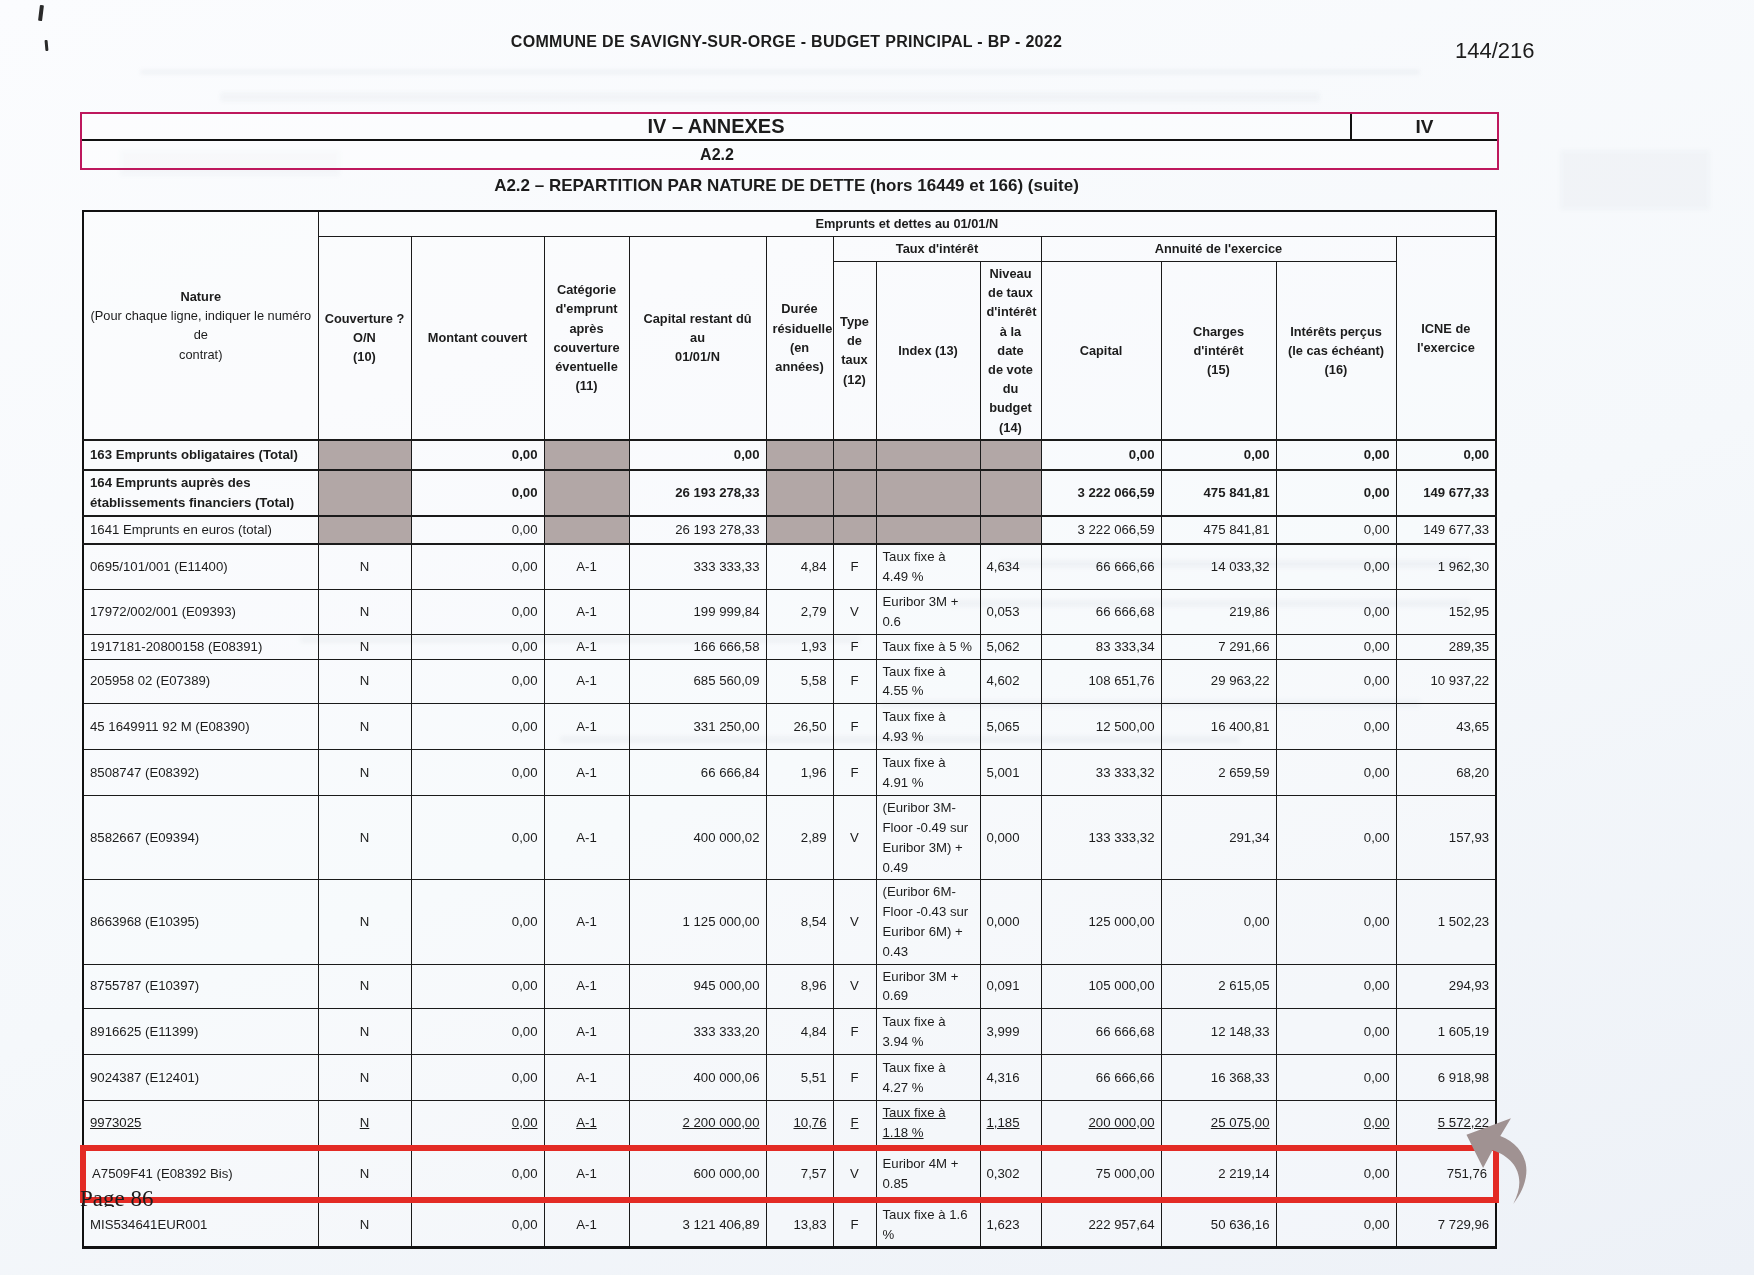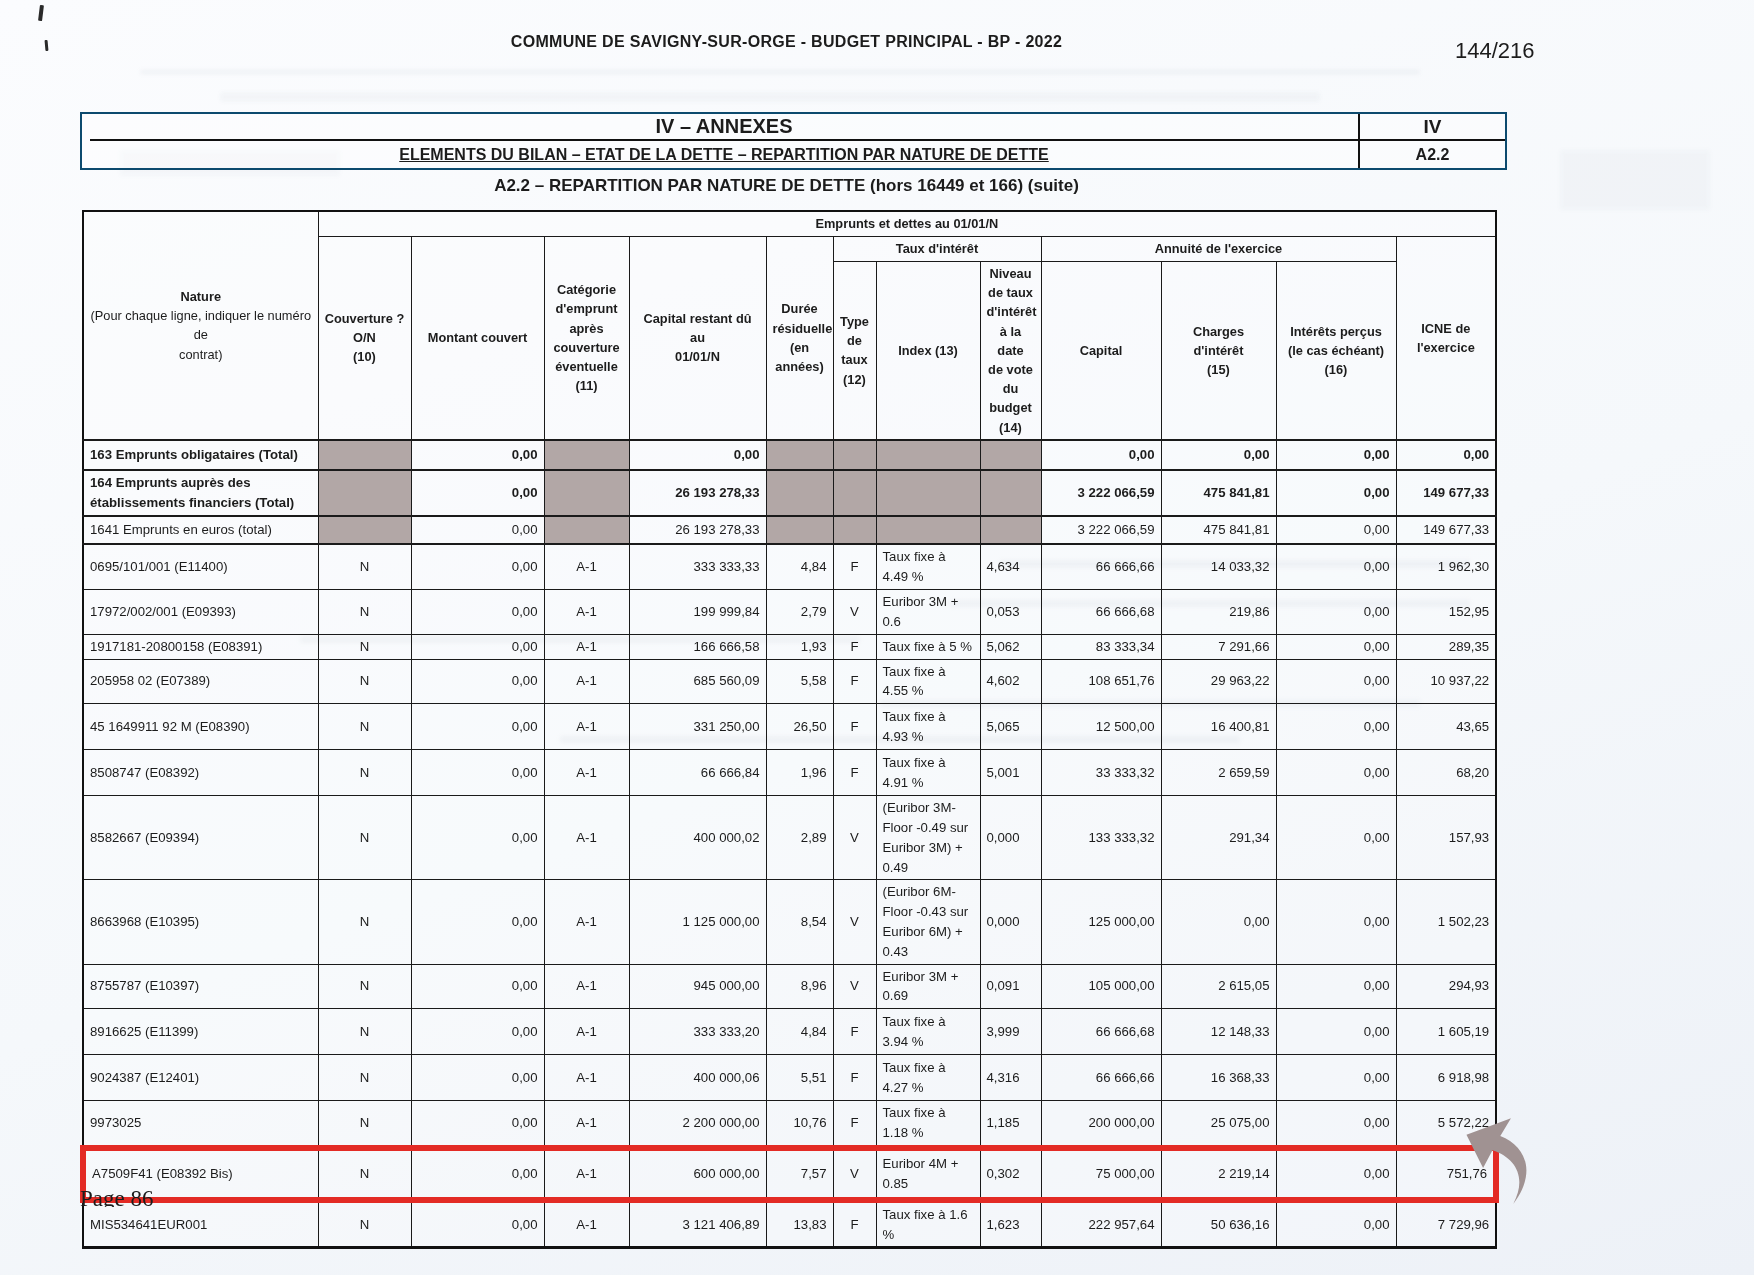--- a/index.html
+++ b/index.html
@@ -9,21 +9,21 @@
     background:linear-gradient(160deg,#fbfcfe 0%,#f5f8fb 55%,#edf1f7 100%);
   }
   .abs{position:absolute;}
   
   .ghost{position:absolute;background:rgba(104,112,134,.08);filter:blur(2px);border-radius:2px;pointer-events:none;}
   .tick{position:absolute;background:#2a2a2a;border-radius:1px;}
   
   .doc-header{top:33px;left:80px;width:1413px;text-align:center;font-weight:bold;font-size:16px;letter-spacing:.3px;}
   .page-num{top:38px;left:1442px;font-size:22px;margin-left:13px;}
   
-  .banner{top:112px;left:80px;width:1415px;border:2px solid #0c4a6e;display:grid;grid-template-columns:1270px 1fr;grid-template-rows:27px 27px;background:rgba(255,255,255,.35);padding-left:8px;}
+  .banner{top:112px;left:80px;width:1415px;border:2px solid #be185d;display:grid;grid-template-columns:1270px 1fr;grid-template-rows:27px 27px;background:rgba(255,255,255,.35);}
   .banner .cell{display:flex;align-items:center;justify-content:center;}
   .banner .bl1{font-weight:bold;font-size:20px;border-right:2px solid #111;border-bottom:2px solid #111;}
   .banner .br1{font-weight:bold;font-size:19px;border-bottom:2px solid #111;}
   .banner .bl2{font-weight:bold;font-size:16px;border-right:2px solid #111;text-decoration:underline;}
   .banner .br2{font-weight:bold;font-size:16px;}
   .section-title{top:176px;left:80px;width:1413px;text-align:center;font-weight:bold;font-size:17px;}
   
   .tbl-wrap{top:210px;left:80px;}
   table.debt{border-collapse:collapse;table-layout:fixed;width:1413px;border:2px solid #111;background:rgba(255,255,255,.25);}
   table.debt th,table.debt td{border:1px solid #1a1a1a;padding:2px 6px;vertical-align:middle;}
@@ -65,21 +65,20 @@
 
 <div class="tick" style="top:5px;left:39px;width:4px;height:16px;transform:rotate(7deg);"></div>
 <div class="tick" style="top:40px;left:45px;width:3px;height:11px;transform:rotate(-5deg);"></div>
 
 <div class="abs doc-header">COMMUNE DE SAVIGNY-SUR-ORGE - BUDGET PRINCIPAL - BP - 2022</div>
 <div class="abs page-num">144/216</div>
 
 <div class="abs banner">
   <div class="cell bl1">IV – ANNEXES</div>
   <div class="cell br1">IV</div>
-  <div class="cell bl2">ELEMENTS DU BILAN – ETAT DE LA DETTE – REPARTITION PAR NATURE DE DETTE</div>
   <div class="cell br2">A2.2</div>
 </div>
 
 <div class="abs section-title">A2.2 – REPARTITION PAR NATURE DE DETTE (hors 16449 et 166) (suite)</div>
 
 <div class="abs tbl-wrap">
   <table class="debt">
     <colgroup>
       <col style="width:235px">
         <col style="width:93px">
@@ -350,21 +349,21 @@
           <td class="ar">400 000,06</td>
           <td class="ar">5,51</td>
           <td class="ac">F</td>
           <td class="al idx">Taux fixe à 4.27 %</td>
           <td class="al">4,316</td>
           <td class="ar">66 666,66</td>
           <td class="ar">16 368,33</td>
           <td class="ar">0,00</td>
           <td class="ar">6 918,98</td>
         </tr>
-        <tr style="height: 44px;">
+        <tr style="height: 44px; text-decoration: underline;">
           <td class="al nature">9973025</td>
           <td class="ac">N</td>
           <td class="ar">0,00</td>
           <td class="ac">A-1</td>
           <td class="ar">2 200 000,00</td>
           <td class="ar">10,76</td>
           <td class="ac">F</td>
           <td class="al idx">Taux fixe à 1.18 %</td>
           <td class="al">1,185</td>
           <td class="ar">200 000,00</td>

